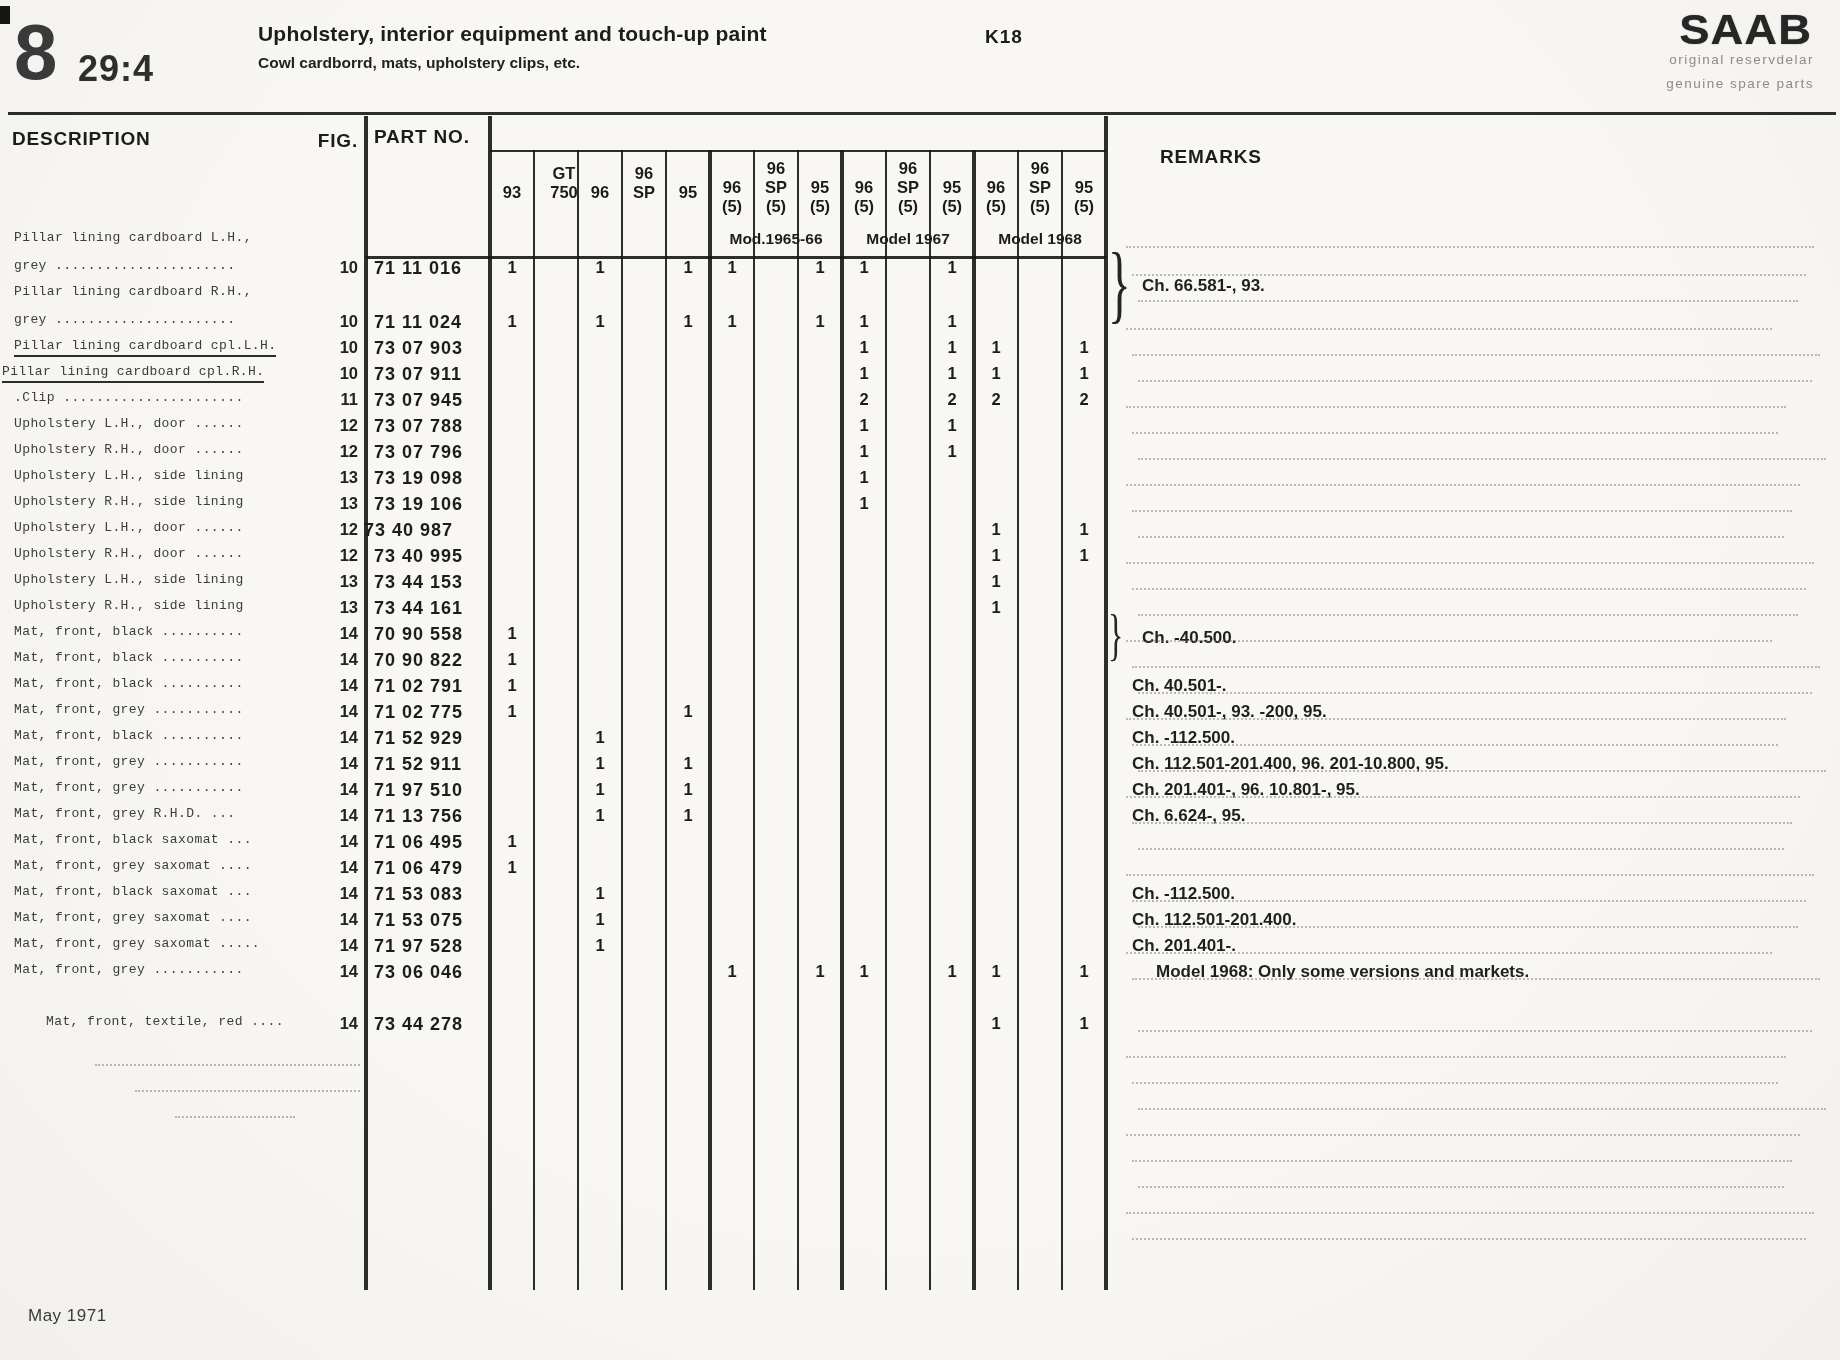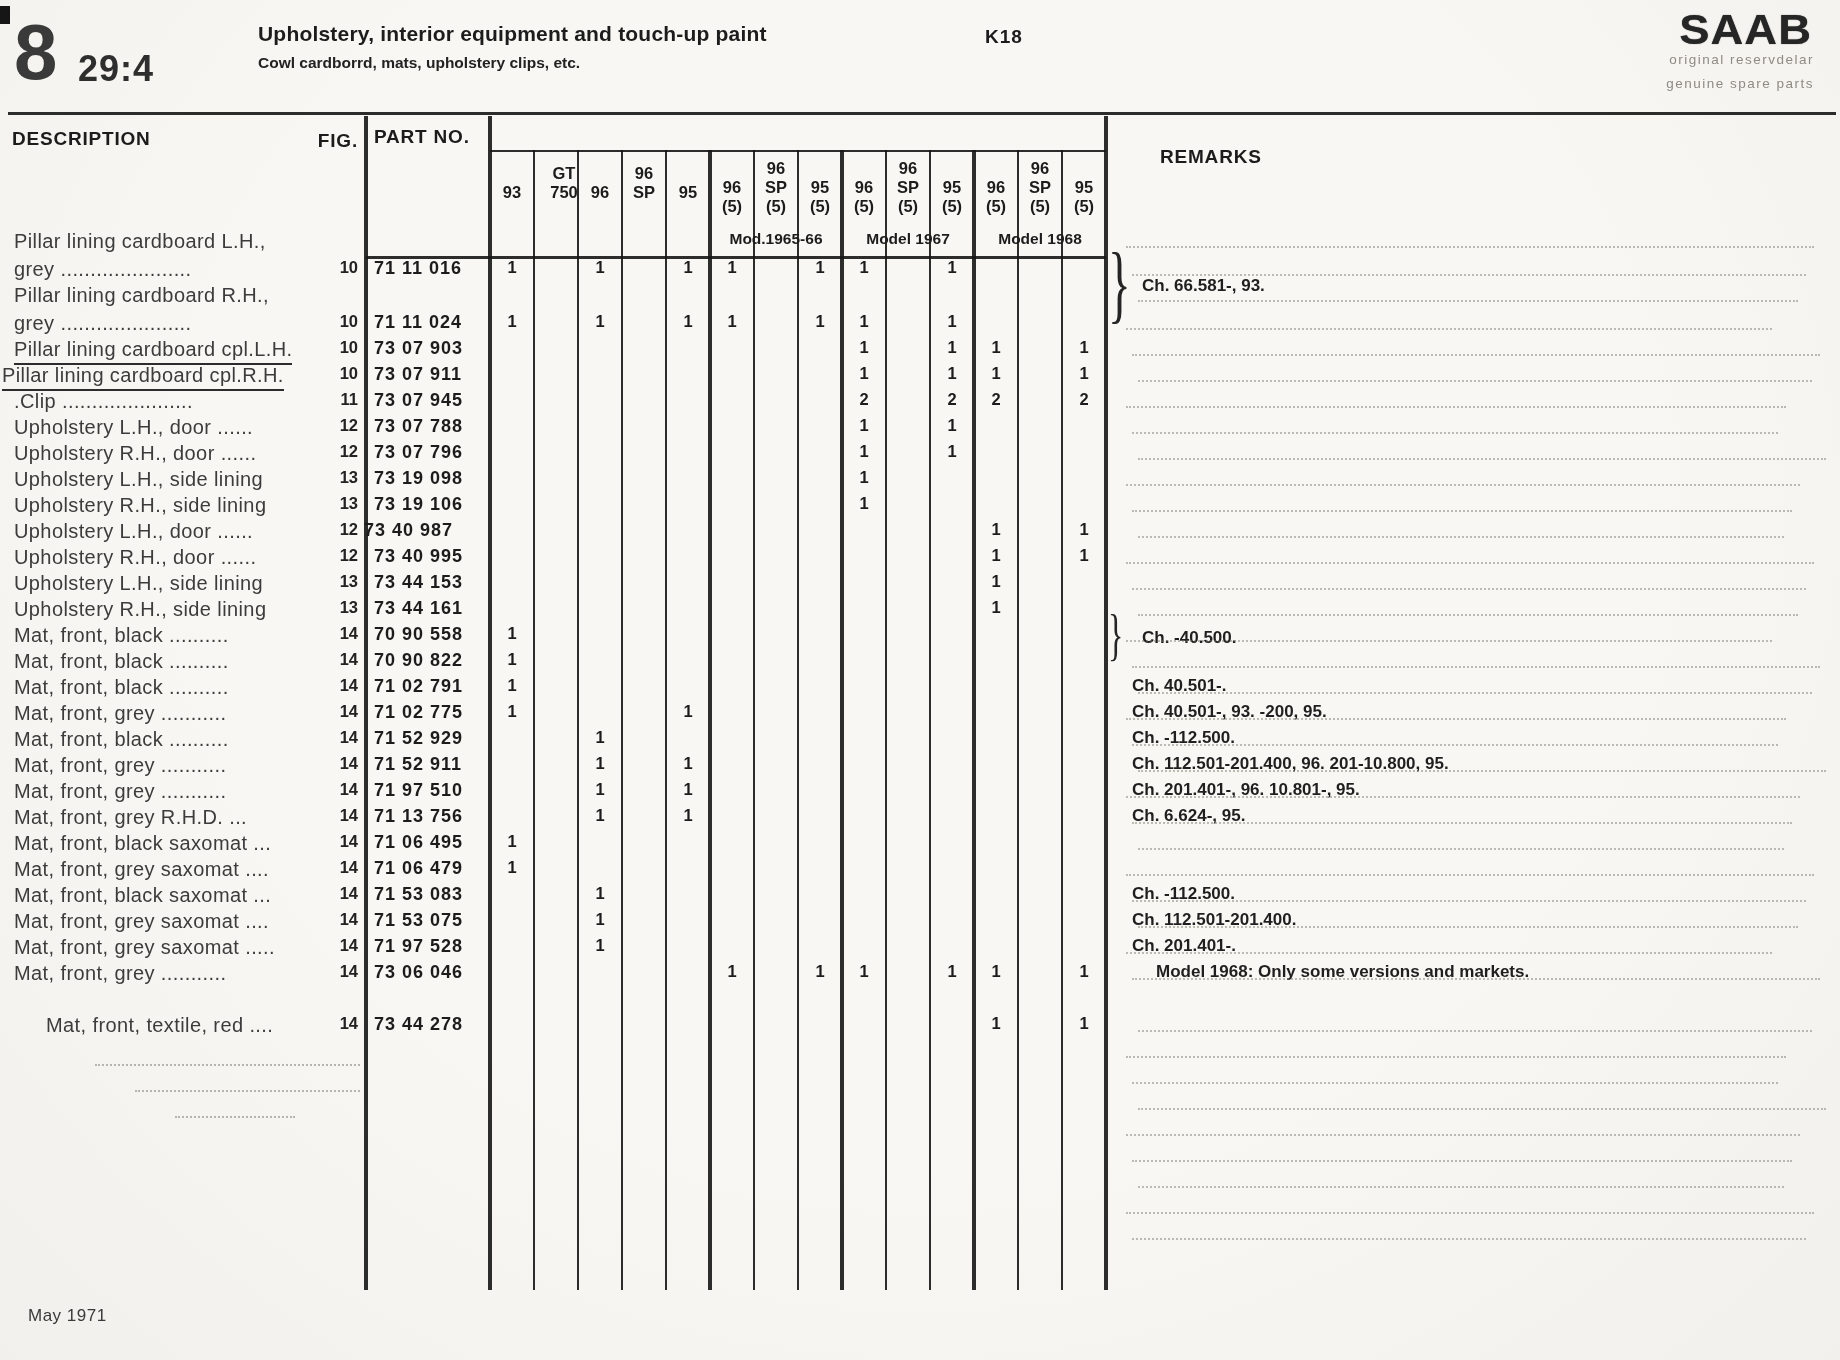--- a/index.html
+++ b/index.html
@@ -11,21 +11,21 @@
   .secnum{font-size:36px;font-weight:700;color:#2e2e2e;letter-spacing:1px;}
   .title{font-size:21px;font-weight:700;letter-spacing:.2px;}
   .subtitle{font-size:15.5px;font-weight:700;color:#222;}
   .kcode{font-size:19px;font-weight:700;letter-spacing:1px;}
   .logo{font-size:42px;font-weight:900;letter-spacing:1px;color:#262626;transform:scaleX(1.08);transform-origin:right top;text-shadow:0 0 1px #444;}
   .logosub{font-size:13.5px;color:#8d8b83;letter-spacing:1.5px;text-align:right;}
   .colhead{font-size:19px;font-weight:700;letter-spacing:.8px;}
   .qtyhead{font-size:18px;font-weight:700;letter-spacing:1px;text-align:center;}
   .chcell{display:flex;flex-direction:column;justify-content:flex-end;align-items:center;text-align:center;font-size:16.5px;font-weight:700;line-height:19px;}
   .gcaption{font-size:15.5px;font-weight:700;text-align:center;}
-  .desc{font-size:20px;font-weight:400;color:#3c3c3c;letter-spacing:.4px;}
+  .desc{font-size:13px;font-weight:400;color:#3c3c3c;letter-spacing:.4px;font-family:Liberation Mono, monospace;}
   .desc.u{border-bottom:2px solid #2c2c2c;padding-bottom:2px;}
   .figv{font-size:16.5px;font-weight:700;text-align:right;color:#222;}
   .partv{font-size:18px;font-weight:700;letter-spacing:1px;}
   .qtyv{font-size:16.5px;font-weight:700;text-align:center;}
   .remark{font-size:17px;font-weight:700;color:#1f1f1f;}
   .brace{font-family:"Liberation Serif",serif;font-weight:400;color:#252525;transform:scaleX(.55);transform-origin:left center;}
   .gridline{background:rgba(22,22,22,.9);}
   .dots{border-top:2px dotted rgba(112,110,102,.45);}
   .dots2{border-top:2px dotted rgba(130,128,120,.55);}
   .footer{font-size:17px;color:#3a3a3a;letter-spacing:.5px;}

